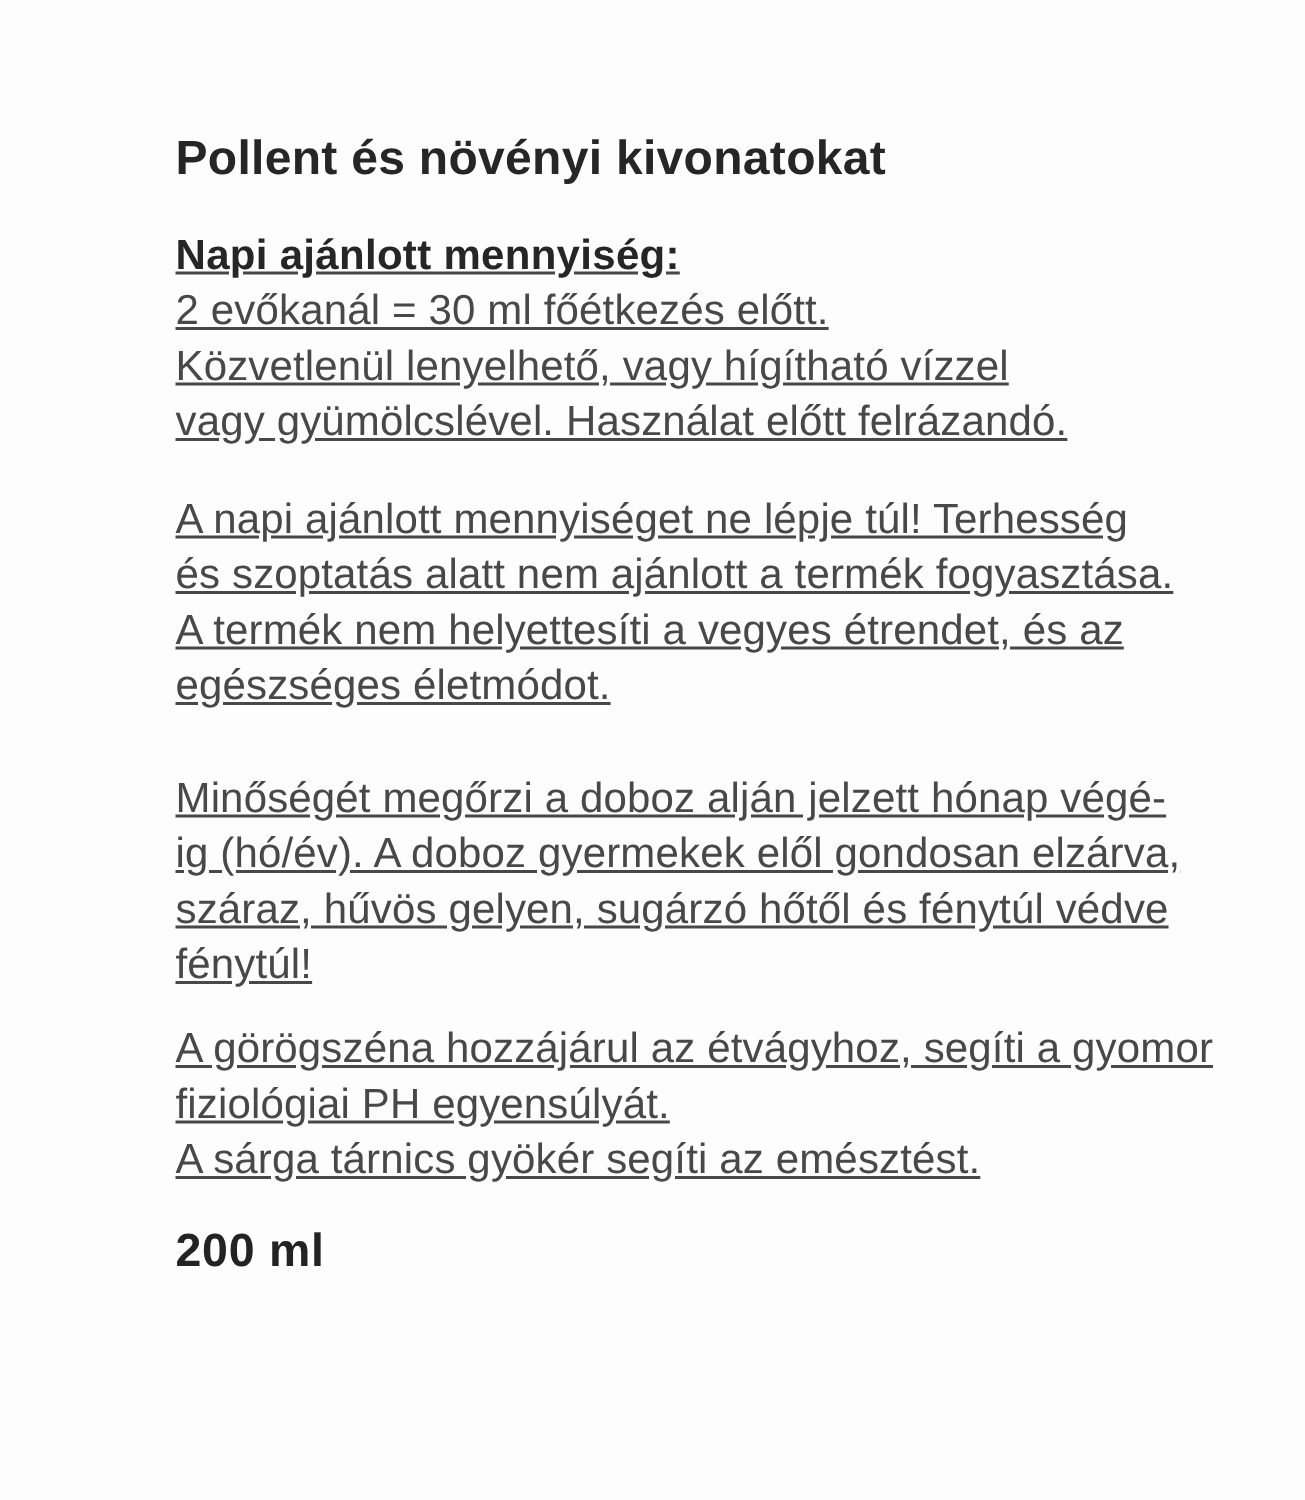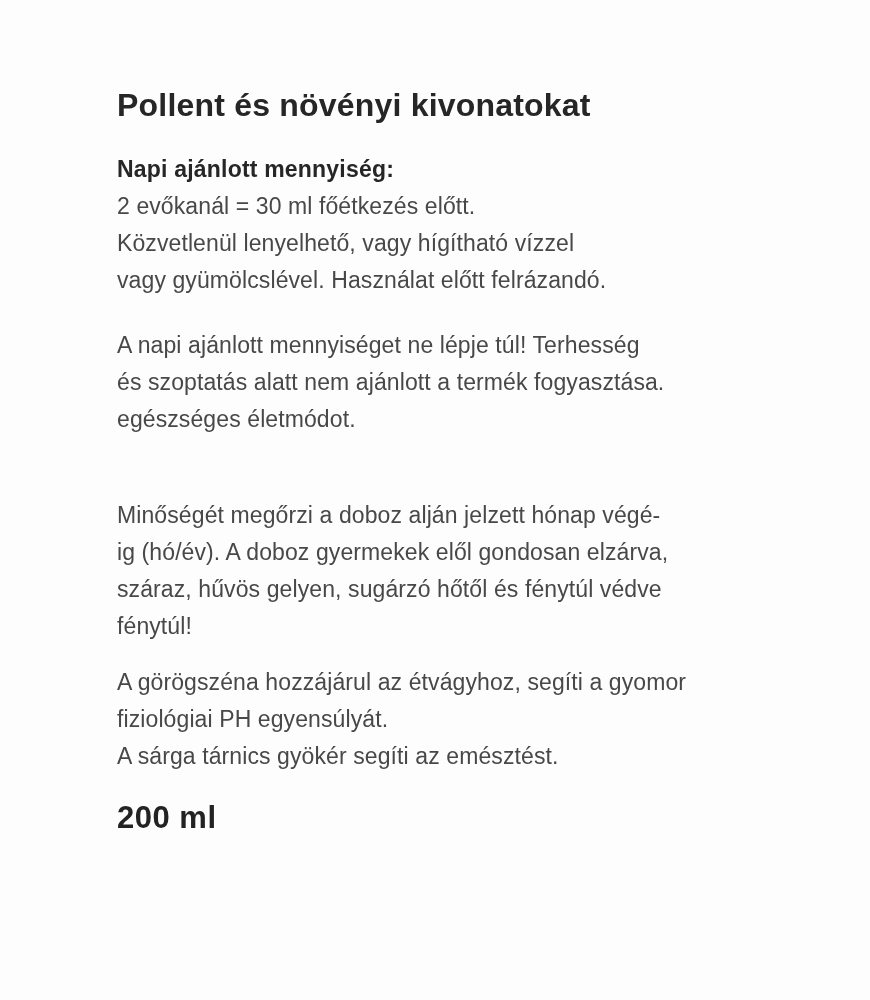--- a/index.html
+++ b/index.html
@@ -21,34 +21,35 @@
     width: 700px;
   }
   .title-block {
     font-size: 32px;
     line-height: 38px;
     font-weight: 700;
     color: #262626;
     letter-spacing: 0.2px;
   }
   .body-block {
-    font-size: 23px;
+    font-size: 28px;
     line-height: 37px;
     font-weight: 400;
     color: #484848;
     letter-spacing: 0.1px;
+    text-decoration: underline;
   }
   .body-block .heading {
     font-weight: 700;
     color: #262626;
     letter-spacing: 0.2px;
   }
   .dosage-block   { margin-top: 27px; }
   .warning-block  { margin-top: 28px; }
-  .storage-block  { margin-top: 59px; }
+  .storage-block  { margin-top: 38px; }
   .benefits-block { margin-top: 19px; }
   .volume-block {
     margin-top: 20px;
     font-size: 31px;
     line-height: 46px;
     font-weight: 700;
     color: #232323;
     letter-spacing: 0.5px;
   }
   .line { white-space: nowrap; }
@@ -65,20 +66,21 @@
   <div class="body-block dosage-block">
     <div class="line heading">Napi ajánlott mennyiség:</div>
     <div class="line">2 evőkanál = 30 ml főétkezés előtt.</div>
     <div class="line">Közvetlenül lenyelhető, vagy hígítható vízzel</div>
     <div class="line">vagy gyümölcslével. Használat előtt felrázandó.</div>
   </div>
 
   <div class="body-block warning-block">
     <div class="line">A napi ajánlott mennyiséget ne lépje túl!  Terhesség</div>
     <div class="line">és szoptatás alatt nem ajánlott a termék fogyasztása.</div>
+    <div class="line">A termék nem helyettesíti a vegyes étrendet, és az</div>
     <div class="line">egészséges életmódot.</div>
   </div>
 
   <div class="body-block storage-block">
     <div class="line">Minőségét megőrzi a doboz alján jelzett hónap végé-</div>
     <div class="line">ig (hó/év). A doboz gyermekek elől gondosan elzárva,</div>
     <div class="line">száraz, hűvös gelyen, sugárzó hőtől és fénytúl védve</div>
     <div class="line">fénytúl!</div>
   </div>
 

